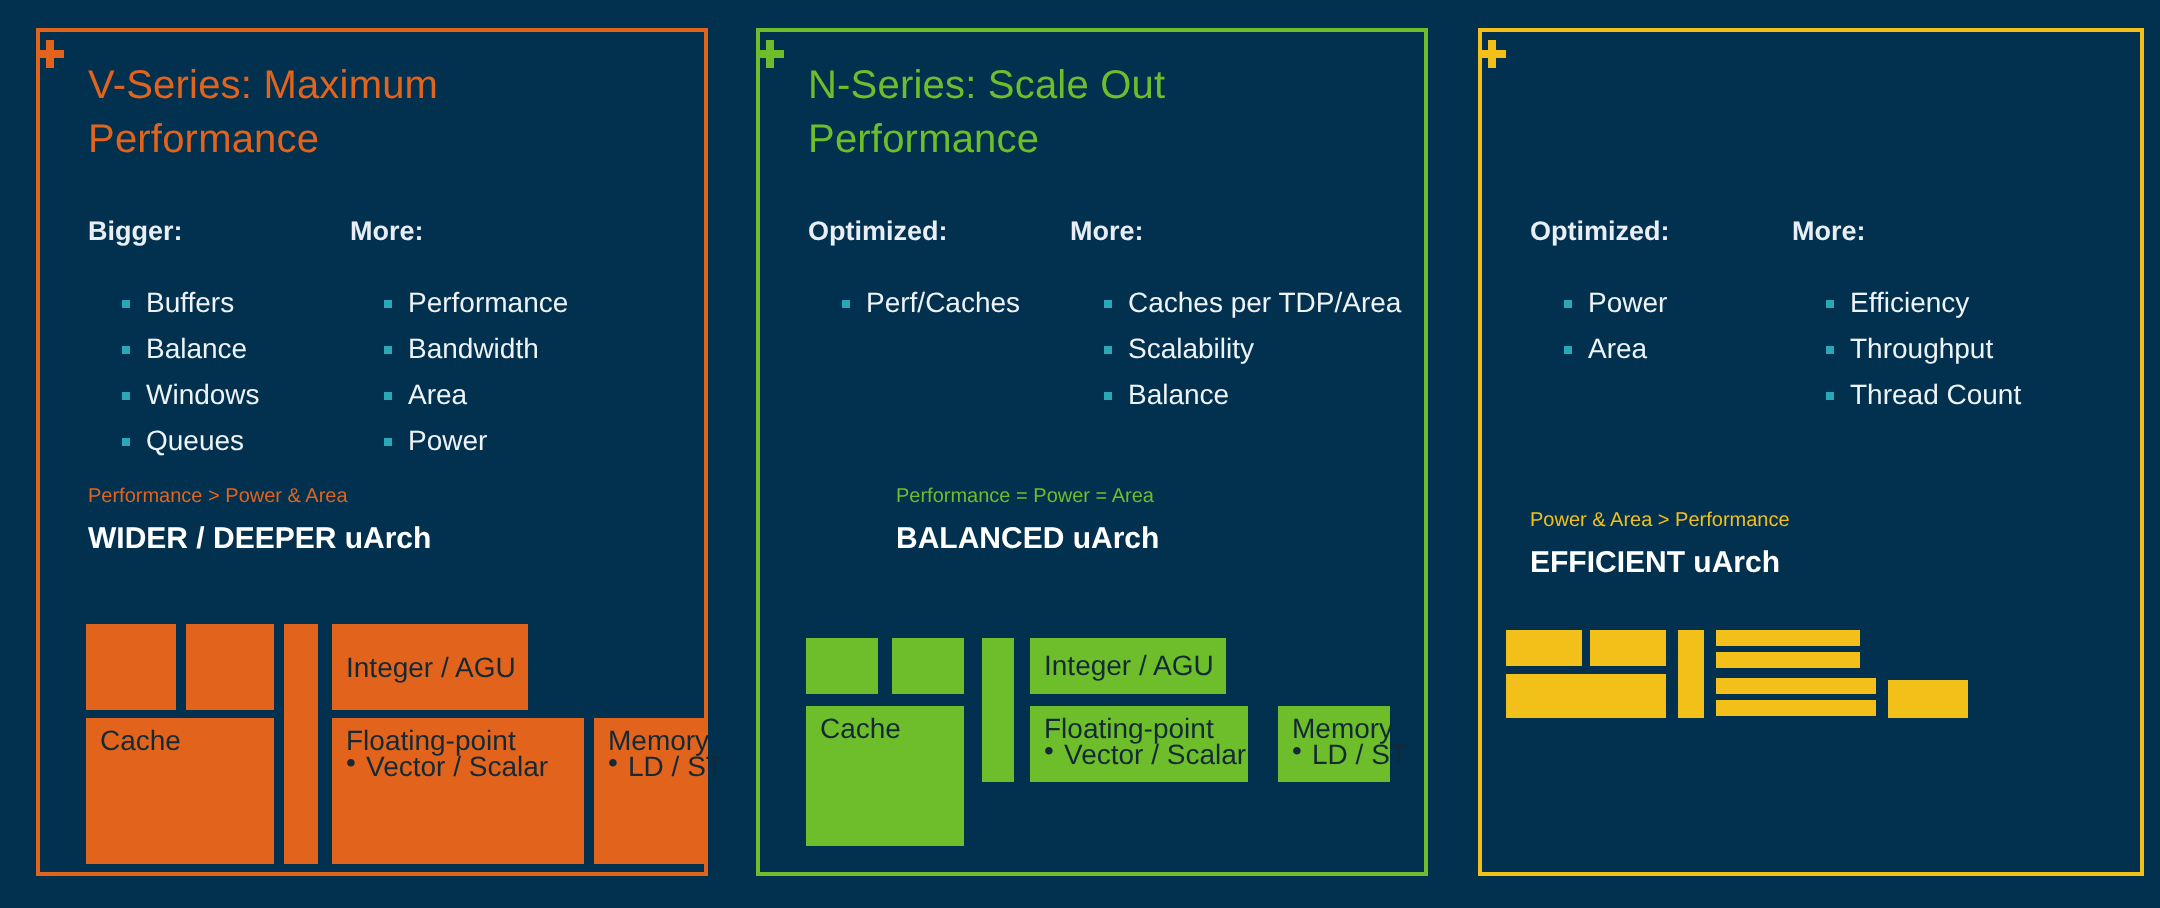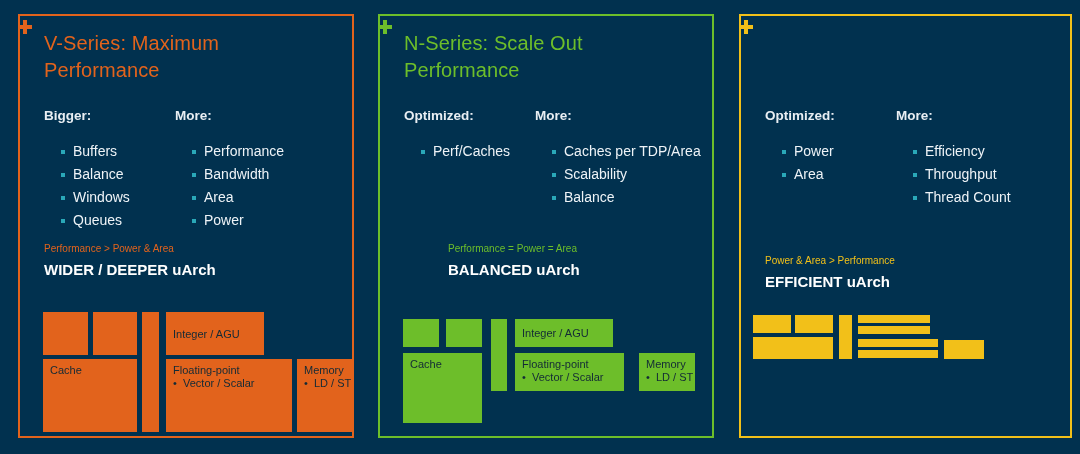--- a/index.html
+++ b/index.html
@@ -60,21 +60,21 @@
 
   
   .tagline{position:absolute;left:26px;right:10px;}
   .tag-accent{color:var(--accent);font-size:10px;line-height:21px;white-space:nowrap;}
   .tag-white{color:#ffffff;font-size:15px;line-height:21px;font-weight:bold;white-space:nowrap;}
 
   
   .diagram{position:absolute;left:0;top:0;right:0;bottom:0;}
   .blk{
     position:absolute;background:var(--accent);
-    color:#132a36;font-size:11px;line-height:13px;
+    color:#132a36;font-size:14px;line-height:13px;
     box-sizing:border-box;
   }
   .blk .lbl{position:absolute;left:7px;top:5px;white-space:nowrap;}
   .blk .lbl2{position:absolute;left:7px;top:18px;white-space:nowrap;}
   .blk .lbl-c{position:absolute;left:7px;top:50%;transform:translateY(-50%);white-space:nowrap;}
   .blk .sub{position:relative;padding-left:10px;}
   .blk .sub::before{content:"\2022";position:absolute;left:0;top:0;}
 </style>
 </head>
 <body>

